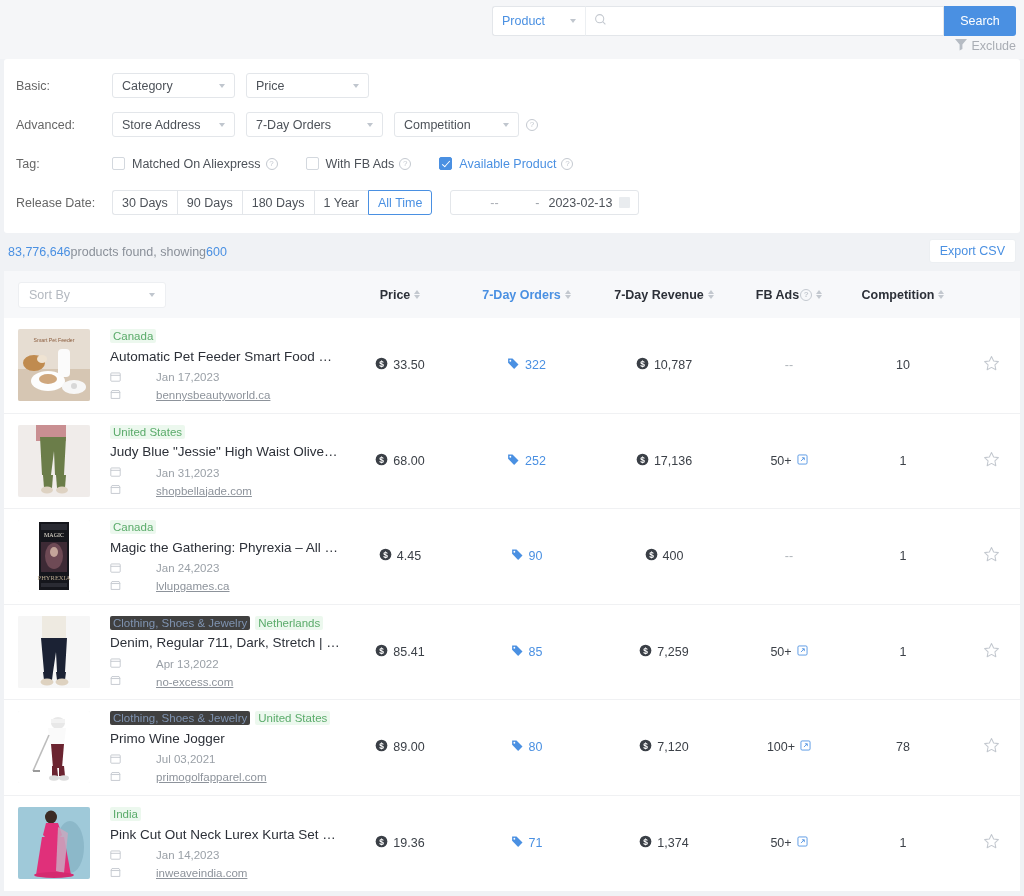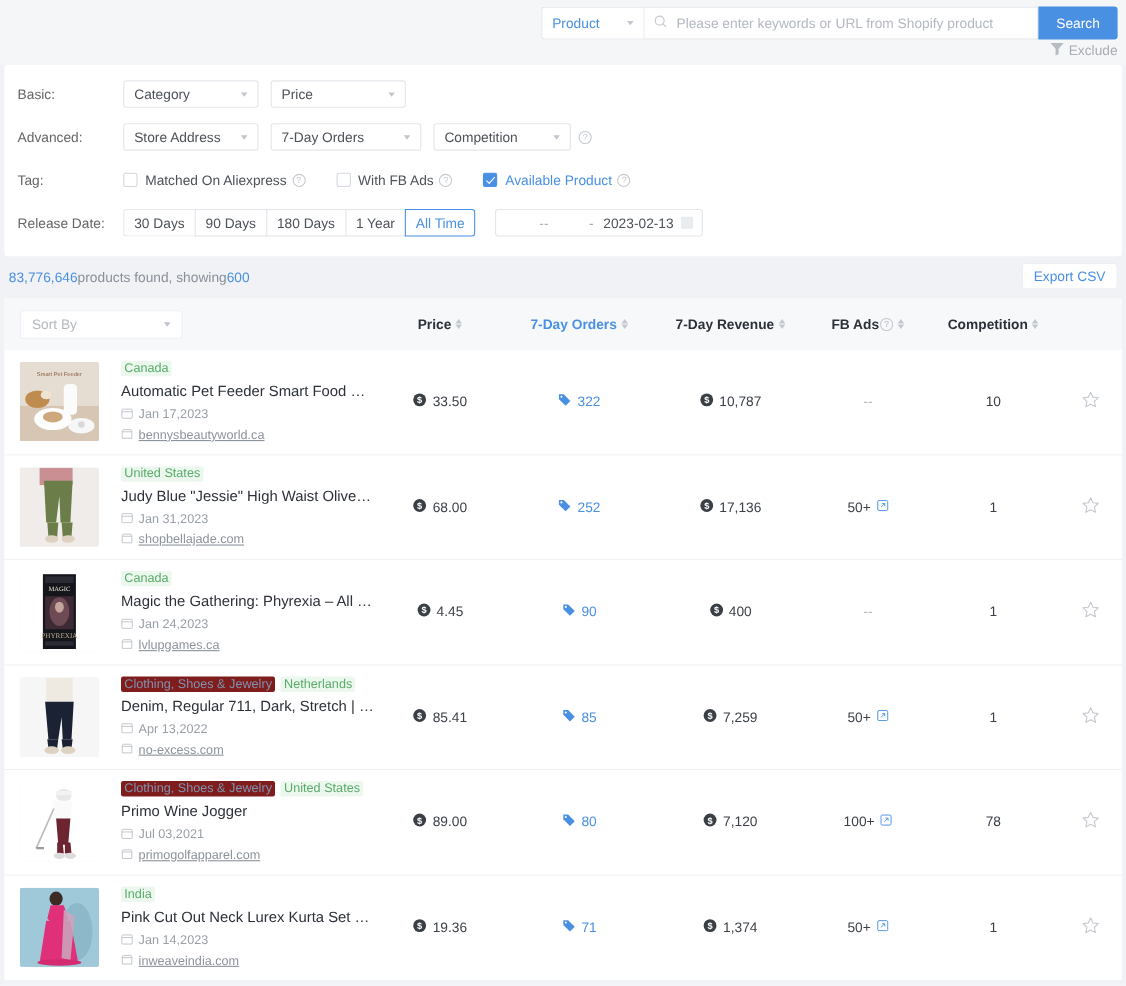--- a/index.html
+++ b/index.html
@@ -303,37 +303,38 @@
   }
   .pinfo { min-width: 0; flex: 1; }
   .chips { display: flex; align-items: center; height: 15px; margin-bottom: 5px; }
   .chip {
     font-size: 11.5px;
     padding: 1px 3px;
     border-radius: 2px;
     margin-right: 5px;
     white-space: nowrap;
   }
-  .chip.cat { background: #7f1d1d; color: #7f93b0; }
+  .chip.cat { background: #404040; color: #7f93b0; }
   .chip.geo { background: #ecf8ee; color: #5aab6a; }
   .ptitle {
     font-size: 13.5px;
     color: #2c3038;
     white-space: nowrap;
     overflow: hidden;
     text-overflow: ellipsis;
     max-width: 252px;
     margin-bottom: 7px;
     cursor: pointer;
   }
   .pmetaline {
     display: flex; align-items: center;
     font-size: 11.5px;
     color: #9aa0a7;
     margin-bottom: 5px;
+    gap: 30px;
   }
   .pmetaline:last-child { margin-bottom: 0; }
   .pmetaline svg { margin-right: 5px; flex: 0 0 auto; }
   .domain {
     color: #8d939b;
     text-decoration: underline;
     cursor: pointer;
   }
   .cell {
     display: flex; align-items: center; justify-content: center;
@@ -356,21 +357,20 @@
       <span class="lbl">Product</span>
       <span class="caret"></span>
     </div>
     <div class="search-input-box">
       <span class="mag">
         <svg width="13" height="13" viewBox="0 0 16 16">
             <circle cx="7" cy="7" r="5" fill="none" stroke="#c3c8cf" stroke-width="1.3"></circle>
             <line x1="10.7" y1="10.7" x2="14" y2="14" stroke="#c3c8cf" stroke-width="1.3"></line>
           </svg>
       </span>
-      <input type="text" placeholder="Please enter keywords or URL from Shopify product" style="">
     </div>
     <button class="search-btn">Search</button>
   </div>
   <div class="exclude">
     <span>
       <svg width="16" height="16" viewBox="0 0 16 16">
           <path d="M2 3h12l-4.6 5.4V13l-2.8 1.4V8.4z" fill="#b6bcc4"></path>
         </svg>
     </span>
     <span>Exclude</span>

